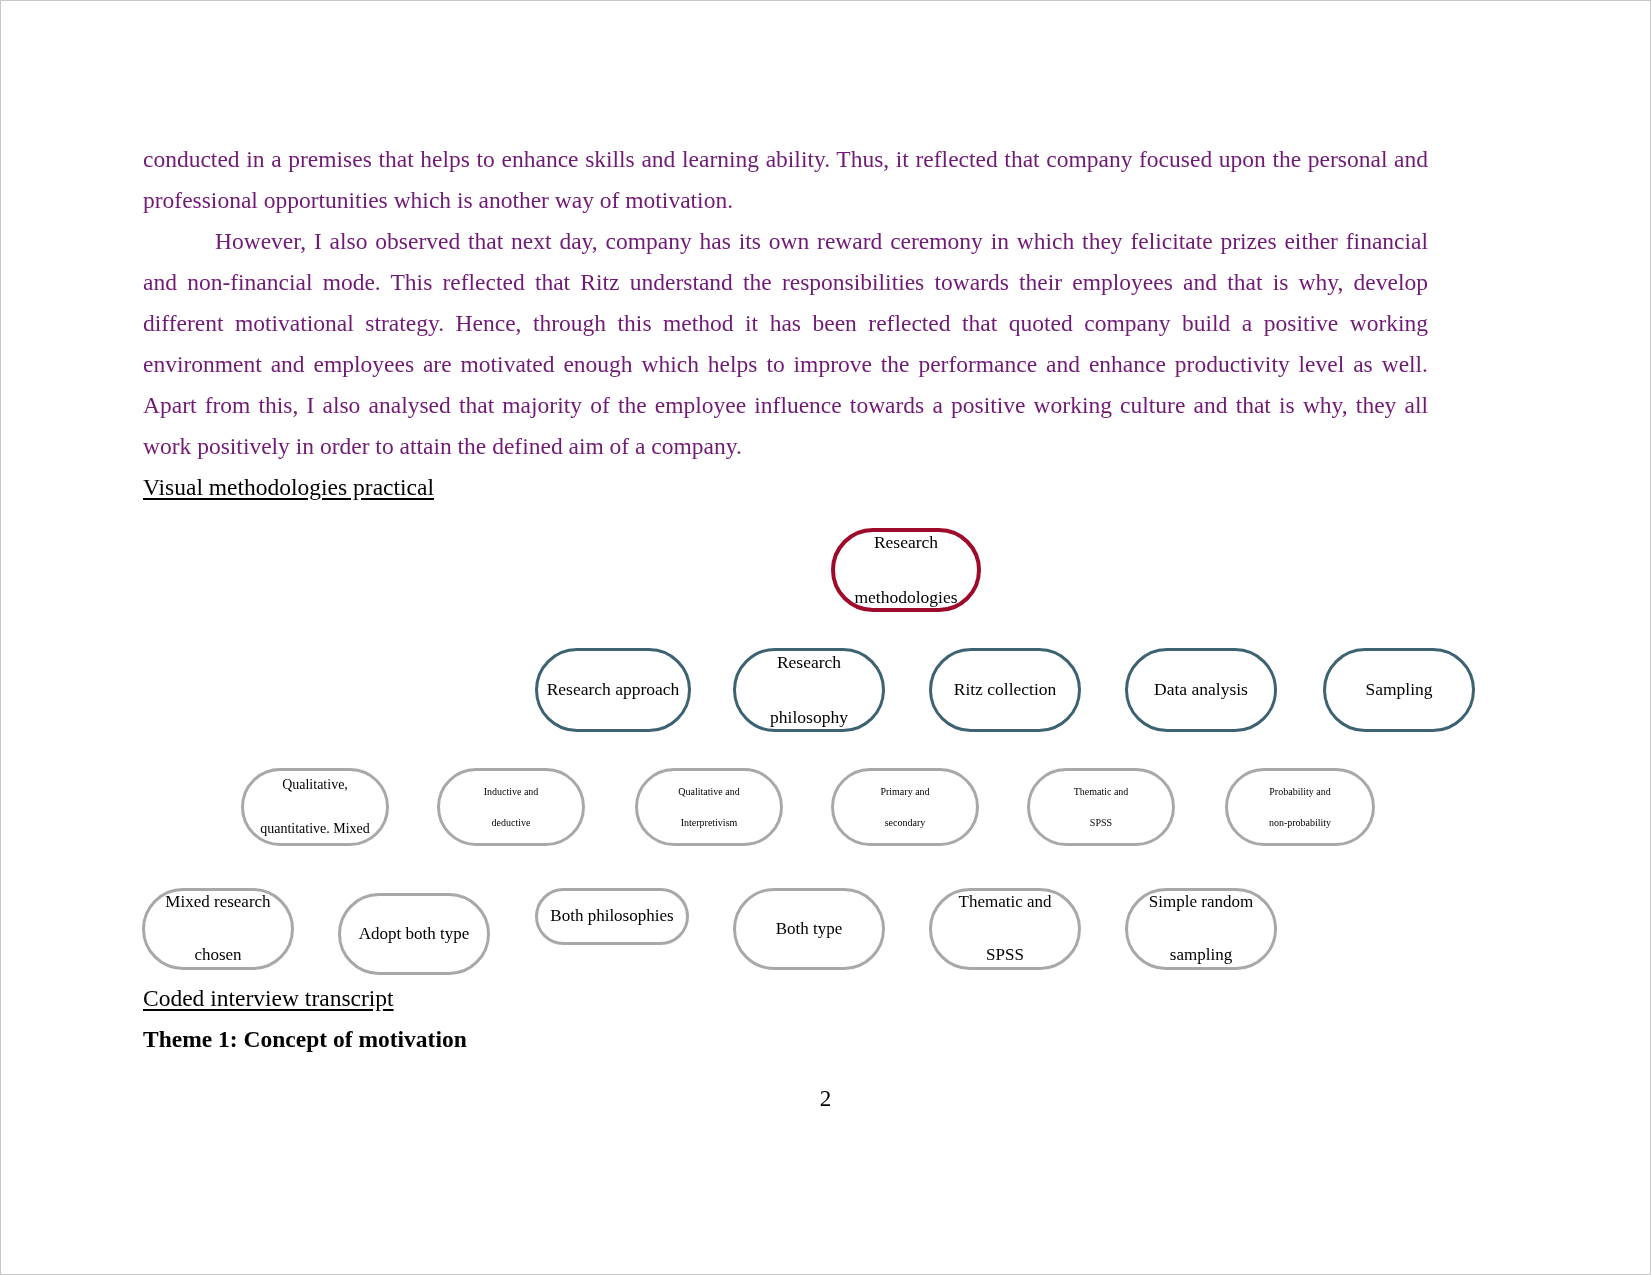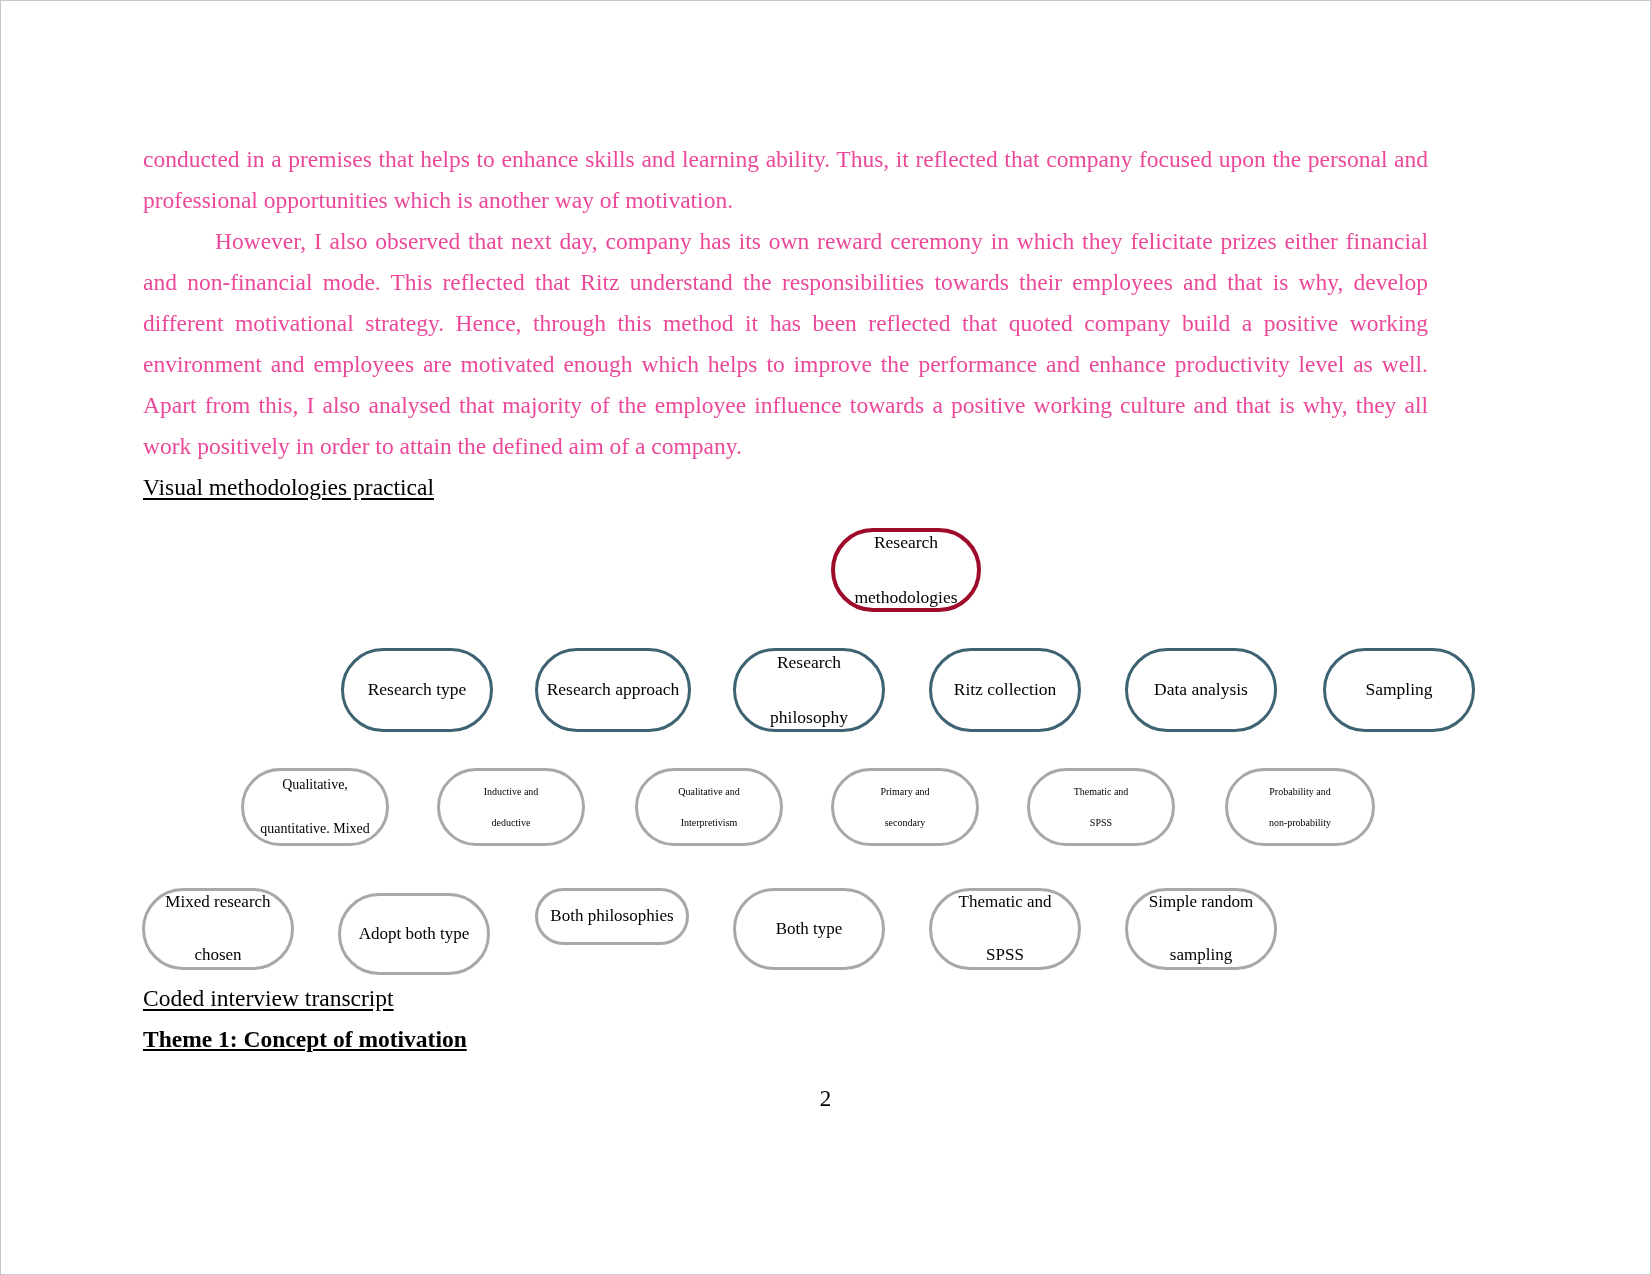--- a/index.html
+++ b/index.html
@@ -29,40 +29,39 @@
     width: 1285px;
   }
 
   
   .para {
     font-size: 23.5px;
     line-height: 41px;
     text-align: justify;
     text-justify: inter-word;
     margin: 0;
-    color: #ec4899;
+    color: #701a75;
   }
   .para.indent { text-indent: 72px; }
   .para + .para { margin-top: 0px; }
 
   
   .h-underline {
     font-size: 23.5px;
     line-height: 41px;
     text-decoration: underline;
     text-underline-offset: 3px;
     margin: 0;
     font-weight: normal;
   }
   .h-bold {
     font-size: 23.5px;
     line-height: 41px;
     font-weight: bold;
     margin: 0;
-    text-decoration: underline;
   }
 
   
   .diagram {
     position: relative;
     width: 1285px;
     height: 470px;
     margin: 0;
   }
   .node {
@@ -126,23 +125,20 @@
     <p class="para indent">However, I also observed that next day, company has its own reward ceremony in which they felicitate prizes either financial and non-financial mode. This reflected that Ritz understand the responsibilities towards their employees and that is why, develop different motivational strategy. Hence, through this method it has been reflected that quoted company build a positive working environment and employees are motivated enough which helps to improve the performance and enhance productivity level as well. Apart from this, I also analysed that majority of the employee influence towards a positive working culture and that is why, they all work positively in order to attain the defined aim of a company.</p>
 
     <h2 class="h-underline">Visual methodologies practical</h2>
 
     <div class="diagram">
 
       <div class="node root" style="left:688px; top:20px; width:150px; height:84px;">
         <span><span>Research</span><br><span>methodologies</span></span>
       </div>
 
-      <div class="node lvl2" style="left:198px; top:140px; width:152px; height:84px;">
-        <span>Research type</span>
-      </div>
       <div class="node lvl2" style="left:392px; top:140px; width:156px; height:84px;">
         <span>Research approach</span>
       </div>
       <div class="node lvl2" style="left:590px; top:140px; width:152px; height:84px;">
         <span><span>Research</span><br><span>philosophy</span></span>
       </div>
       <div class="node lvl2" style="left:786px; top:140px; width:152px; height:84px;">
         <span>Ritz collection</span>
       </div>
       <div class="node lvl2" style="left:982px; top:140px; width:152px; height:84px;">

